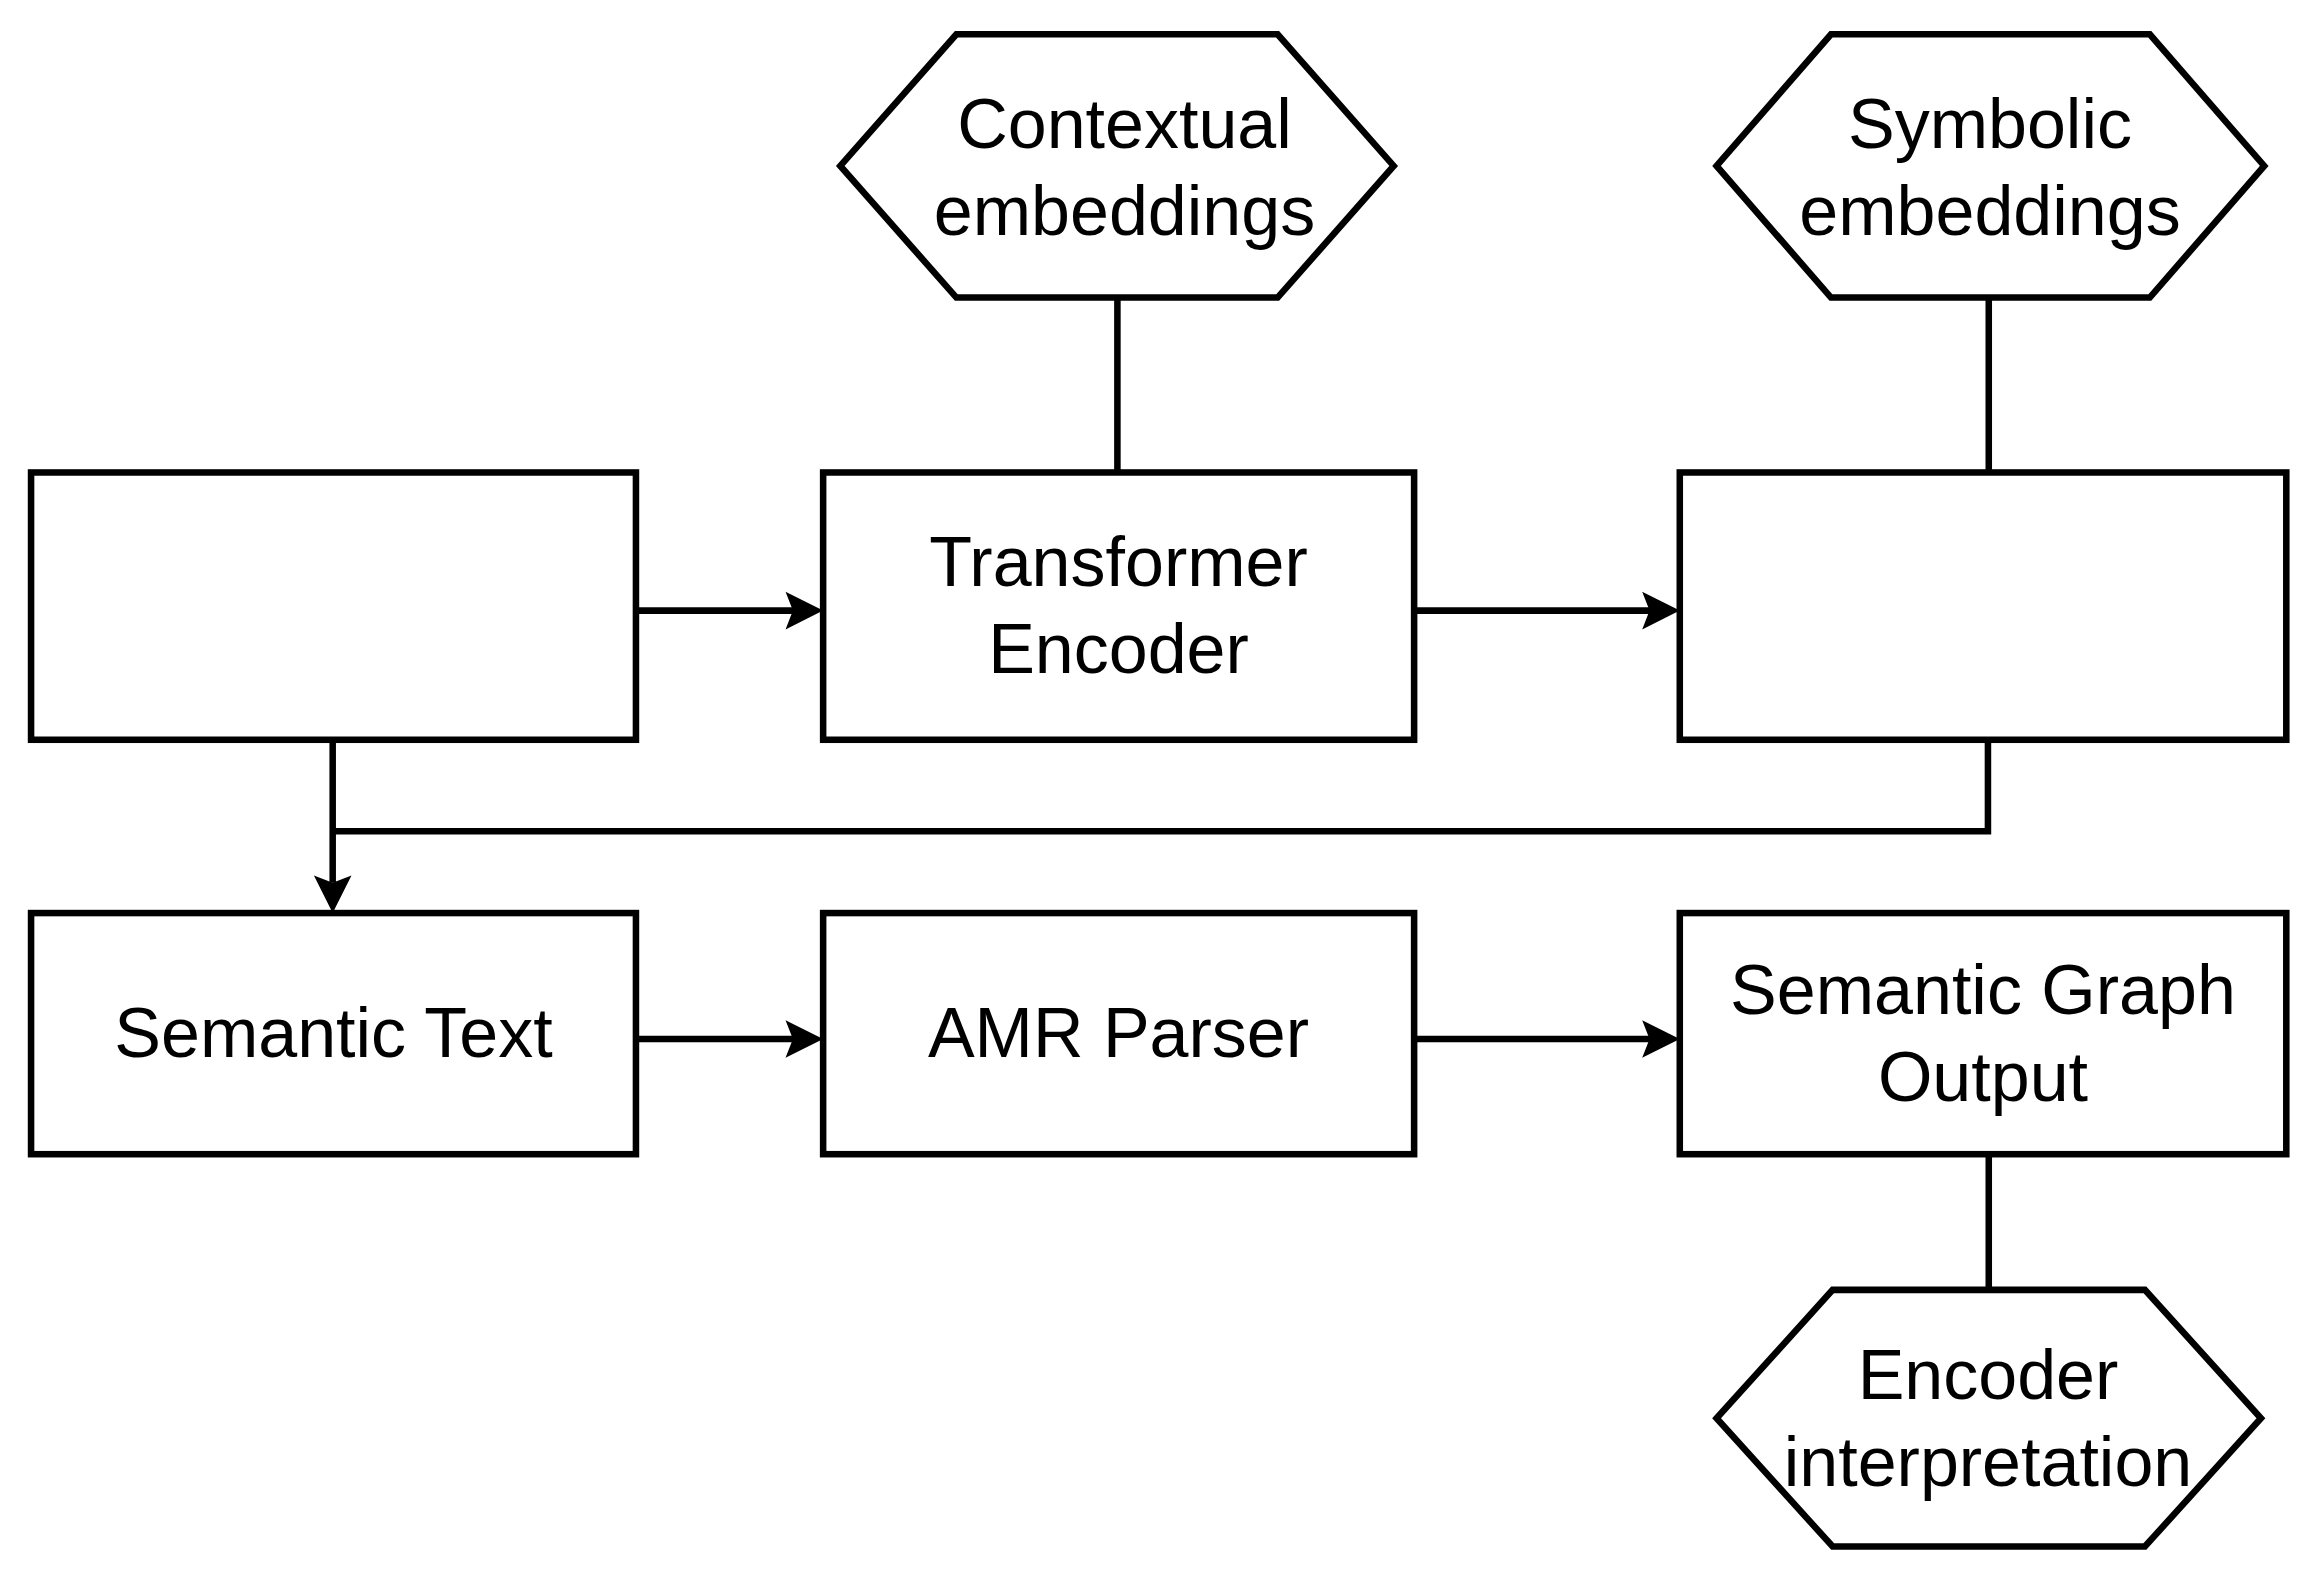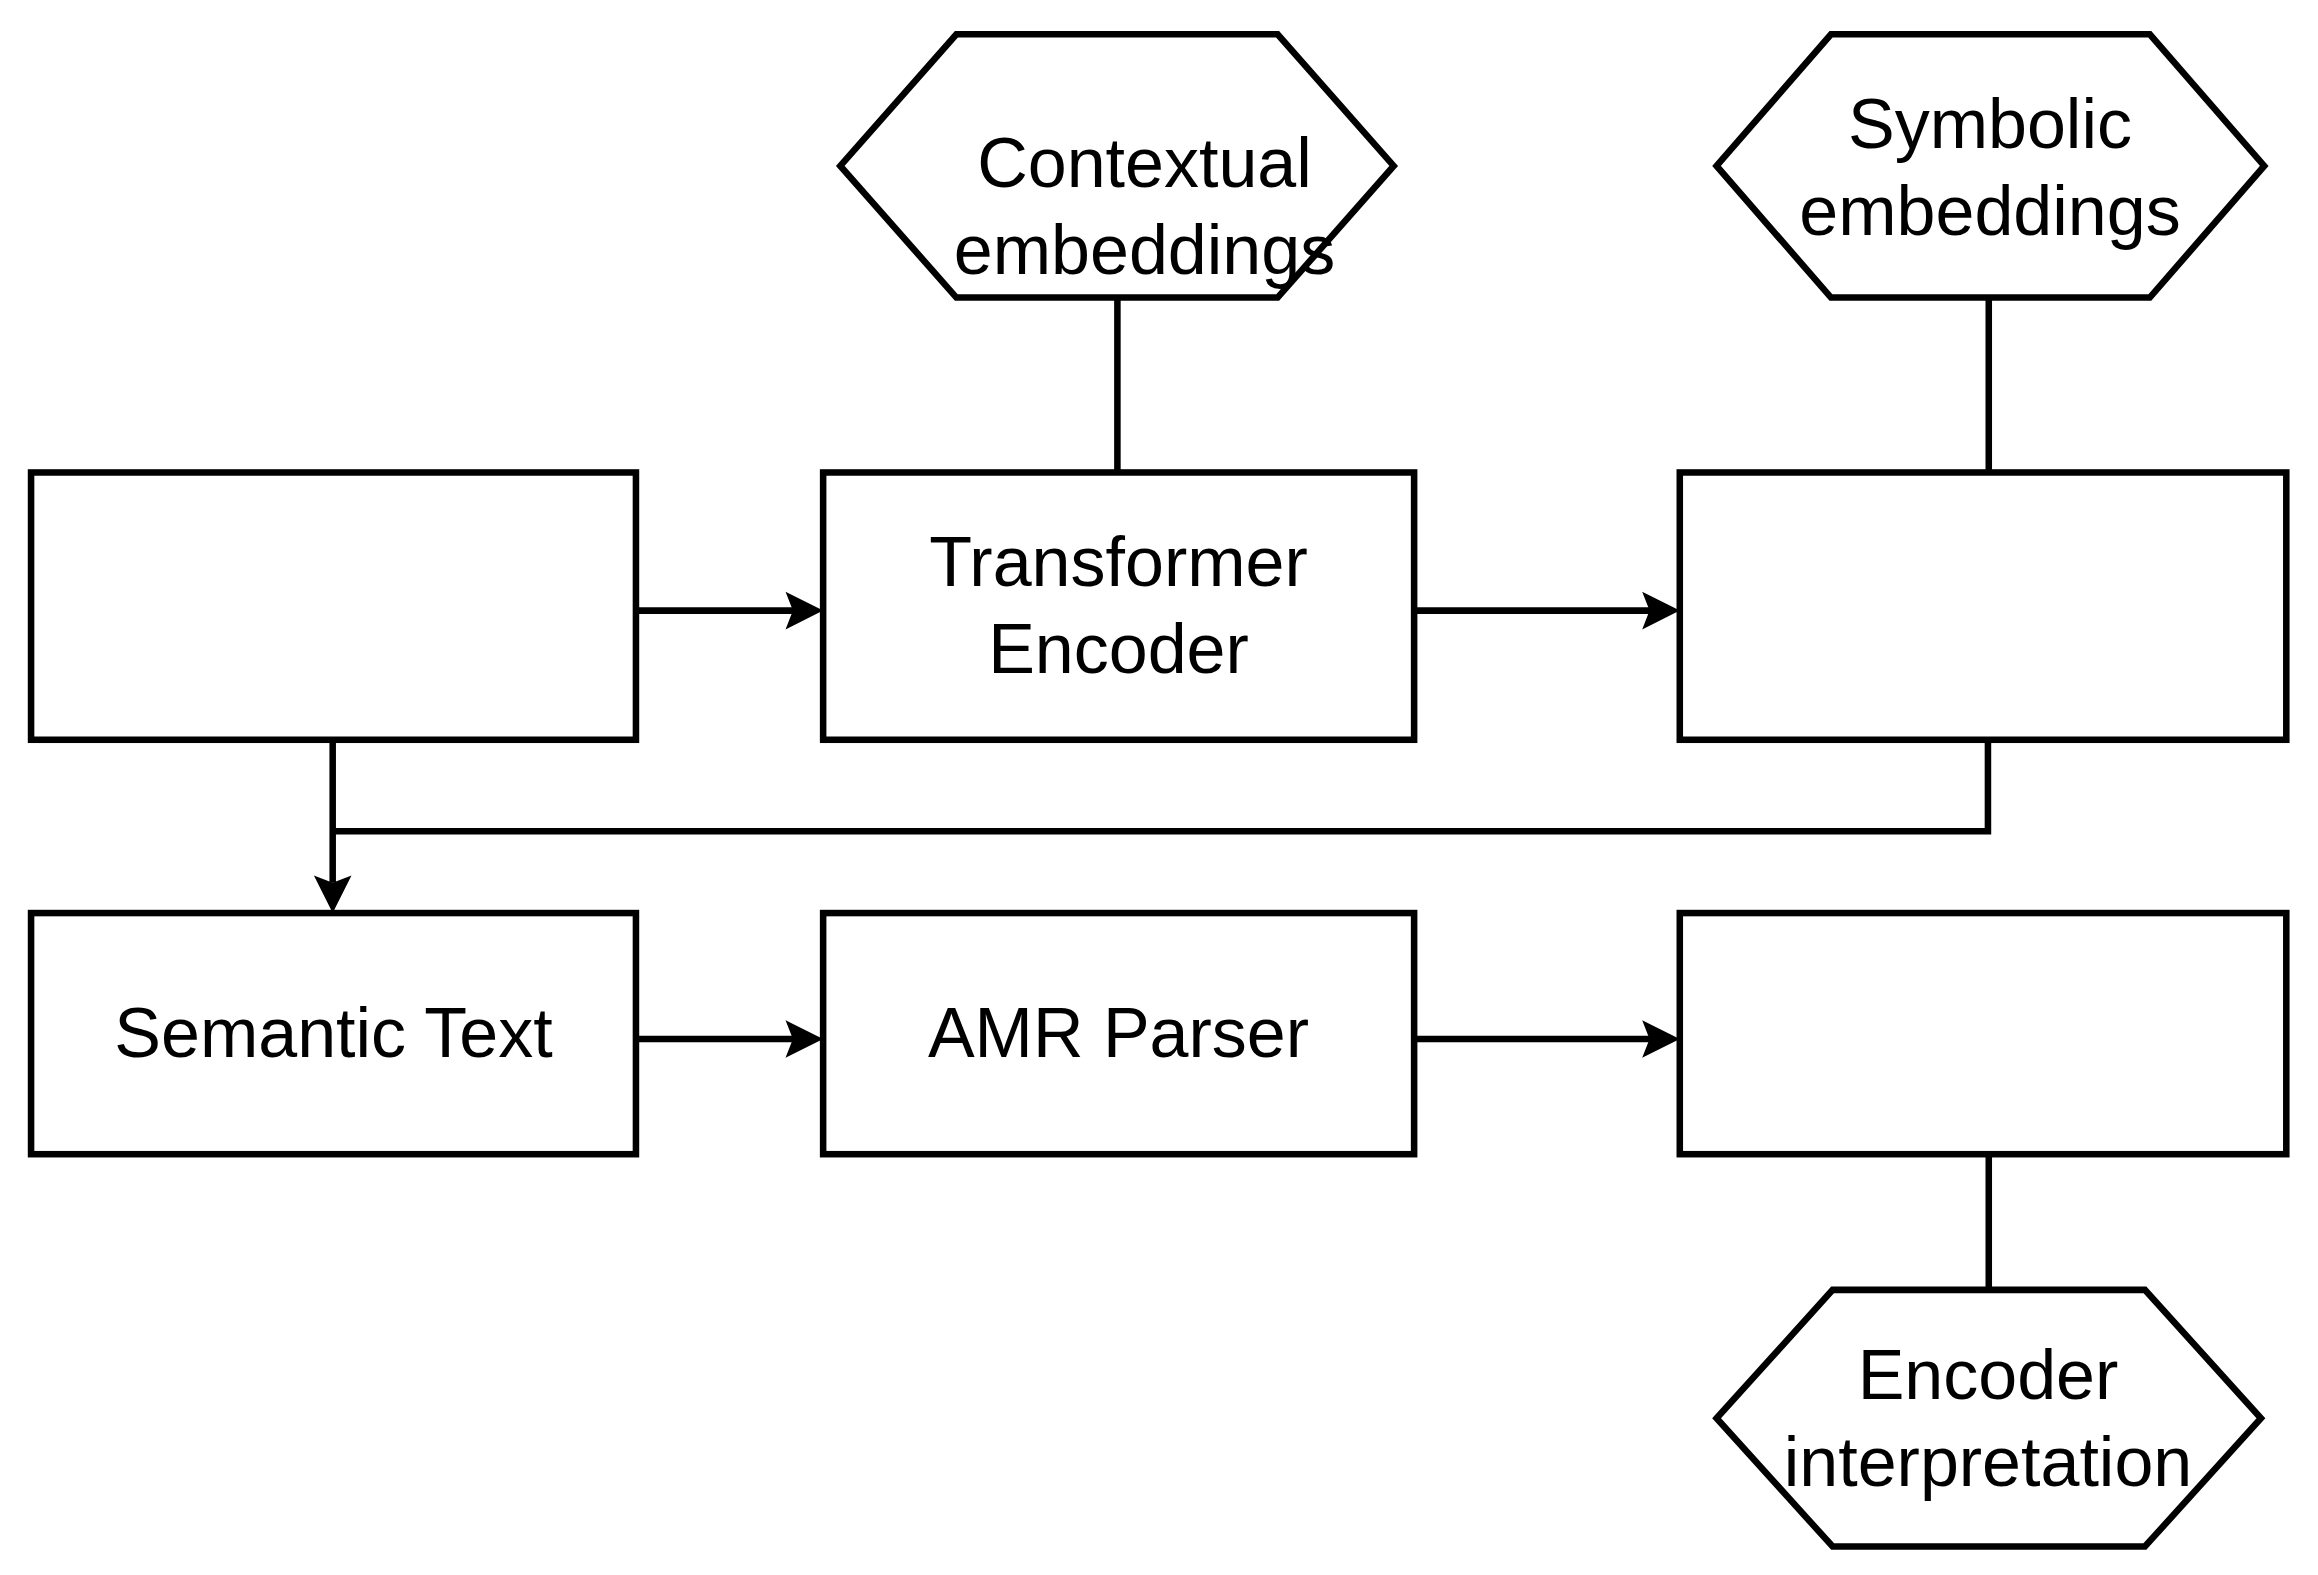--- a/index.html
+++ b/index.html
@@ -77,22 +77,24 @@
 
 
   <div class="node-label" style="left:823px; top:472px;  width:591px; height:267px;">Transformer
 Encoder</div>
 
 
   <div class="node-label" style="left:31px;   top:913px; width:605px; height:241px;">Semantic Text</div>
 
   <div class="node-label" style="left:823px; top:913px; width:591px; height:241px;">AMR Parser</div>
 
+  <div class="node-label" style="left:1680px; top:913px; width:606px; height:241px;">Semantic Graph
+Output</div>
 
-  <div class="node-label" style="left:868px; top:38px;   width:553px; height:260px;margin-top:39px;">Contextual
+  <div class="node-label" style="left:848px; top:38px;   width:553px; height:260px;">Contextual
 embeddings</div>
 
   <div class="node-label" style="left:1716px; top:38px;   width:548px; height:260px;">Symbolic
 embeddings</div>
 
   <div class="node-label" style="left:1716px; top:1290px; width:544px; height:257px;">Encoder
 interpretation</div>
 
 </div>
 

